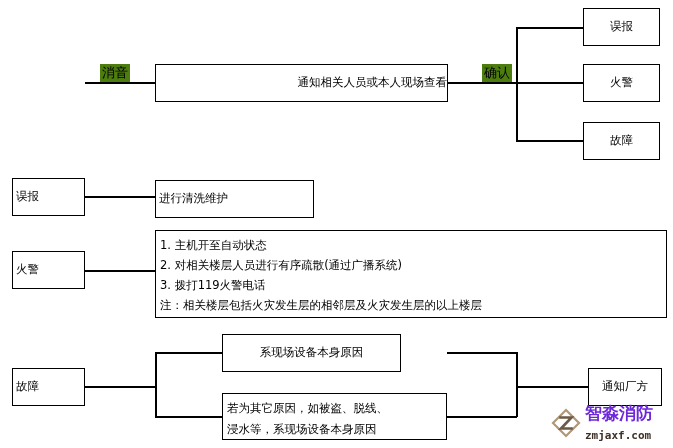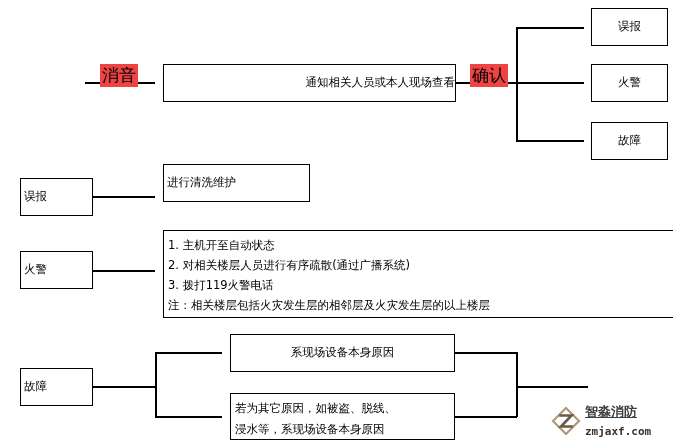--- a/index.html
+++ b/index.html
@@ -22,21 +22,20 @@
     position: absolute;
     box-sizing: border-box;
     border: 1.5px solid #000000;
     background: #ffffff;
     color: #000000;
     font-size: 11.5px;
     line-height: 1.35;
     display: flex;
     align-items: center;
     z-index: 3;
-    margin-left: 8px;
   }
   .box.center { justify-content: center; text-align: center; }
   .box.left   { justify-content: flex-start; text-align: left; padding-left: 3px; }
   .box.multiline {
     display: block;
     padding: 4px 3px 3px 4px;
     align-items: flex-start;
   }
   .box.multiline .ln {
     display: block;
@@ -56,47 +55,46 @@
   }
   .line {
     position: absolute;
     background: #000000;
     z-index: 1;
   }
   .hline { height: 1.5px; }
   .vline { width: 1.5px; }
   .edge-label {
     position: absolute;
-    font-size: 17px;
+    font-size: 13px;
     color: #000000;
-    background: #ef4444;
+    background: #4d7c0f;
     padding: 0 2px;
     white-space: nowrap;
     z-index: 2;
   }
   
   #watermark {
     position: absolute;
     z-index: 5;
     display: flex;
     align-items: center;
     gap: 4px;
   }
   #watermark .wm-mark {
     width: 30px;
     height: 30px;
     flex: 0 0 30px;
   }
   #watermark .wm-text { display: flex; flex-direction: column; line-height: 1; }
   #watermark .wm-cn {
-    font-size: 13px;
+    font-size: 17px;
     font-weight: bold;
-    color: #404040;
+    color: #6d28d9;
     letter-spacing: 0px;
-    text-decoration: underline;
   }
   #watermark .wm-url {
     font-family: "DejaVu Sans Mono", "Liberation Mono", monospace;
     font-size: 11px;
     font-weight: bold;
     color: #3d3128;
     margin-top: 8px;
   }
 </style>
 </head>
@@ -114,41 +112,41 @@
   <div class="line hline" style="left:516px; top:82px; width:68px;"></div>
   <div class="line hline" style="left:516px; top:140px; width:68px;"></div>
 
 
   <div class="edge-label" style="left:100px; top:64px;">消音</div>
 
   <div class="box center" style="left:155px; top:64px; width:293px; height:38px;justify-content:flex-end;">
     <span>通知相关人员或本人现场查看</span>
   </div>
 
-  <div class="edge-label" style="left:470px; top:64px;">确认</div>
+  <div class="edge-label" style="left:482px; top:64px;">确认</div>
 
   <div class="box center" style="left:583px; top:8px; width:77px; height:38px;">
     <span>误报</span>
   </div>
 
   <div class="box center" style="left:583px; top:64px; width:77px; height:38px;">
     <span>火警</span>
   </div>
 
   <div class="box center" style="left:583px; top:122px; width:77px; height:38px;">
     <span>故障</span>
   </div>
 
   <div class="line hline" style="left:85px; top:196px; width:70px;"></div>
 
   <div class="box left" style="left:12px; top:178px; width:73px; height:38px;">
     <span>误报</span>
   </div>
 
-  <div class="box left" style="left:155px; top:164px; width:147px; height:38px;">
+  <div class="box left" style="left:155px; top:180px; width:159px; height:38px;">
     <span>进行清洗维护</span>
   </div>
 
   <div class="line hline" style="left:85px; top:270px; width:70px;"></div>
 
   <div class="box left" style="left:12px; top:251px; width:73px; height:38px;">
     <span>火警</span>
   </div>
 
   <div class="box multiline" style="left:155px; top:230px; width:512px; height:88px;">
@@ -169,29 +167,32 @@
   <div class="line hline" style="left:447px; top:416px; width:70px;"></div>
 
   <div class="line vline" style="left:516px; top:352px; height:65px;"></div>
 
   <div class="line hline" style="left:516px; top:386px; width:72px;"></div>
 
   <div class="box left" style="left:12px; top:368px; width:73px; height:38px;">
     <span>故障</span>
   </div>
 
-  <div class="box center" style="left:222px; top:334px; width:225px; height:38px;">
+  <div class="box center" style="left:222px; top:334px; width:179px; height:38px;">
     <span>系现场设备本身原因</span>
   </div>
 
   <div class="box twoline" style="left:222px; top:393px; width:225px; height:47px;">
     <span class="ln">若为其它原因，如被盗、脱线、</span>
     <span class="ln">浸水等，系现场设备本身原因</span>
   </div>
 
+  <div class="box center" style="left:588px; top:368px; width:74px; height:38px;">
+    <span>通知厂方</span>
+  </div>
 
   <div id="watermark" style="left:551px; top:405px;">
     <span class="wm-mark">
       <svg viewBox="0 0 30 30" width="30" height="30" aria-hidden="true">
         <polygon points="15,2 28,15 15,28 2,15" fill="none" stroke="#b09878" stroke-width="2.2"></polygon>
         <path d="M9.5 9.5 H20.5 L10 20.5 H20.5" fill="none" stroke="#6b5a46" stroke-width="2.6" stroke-linecap="square" stroke-linejoin="miter"></path>
       </svg>
     </span>
     <span class="wm-text">
       <span class="wm-cn">智淼消防</span>

